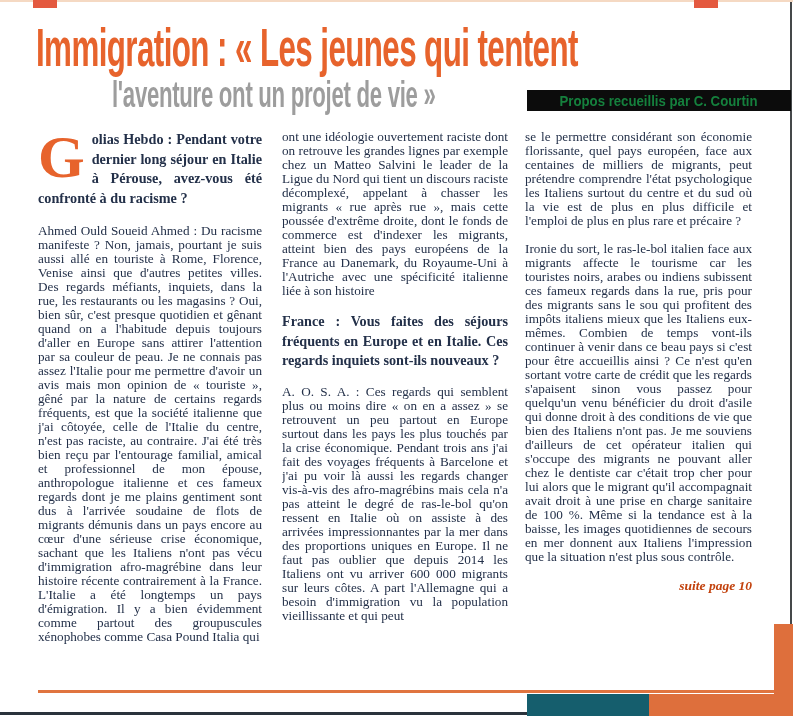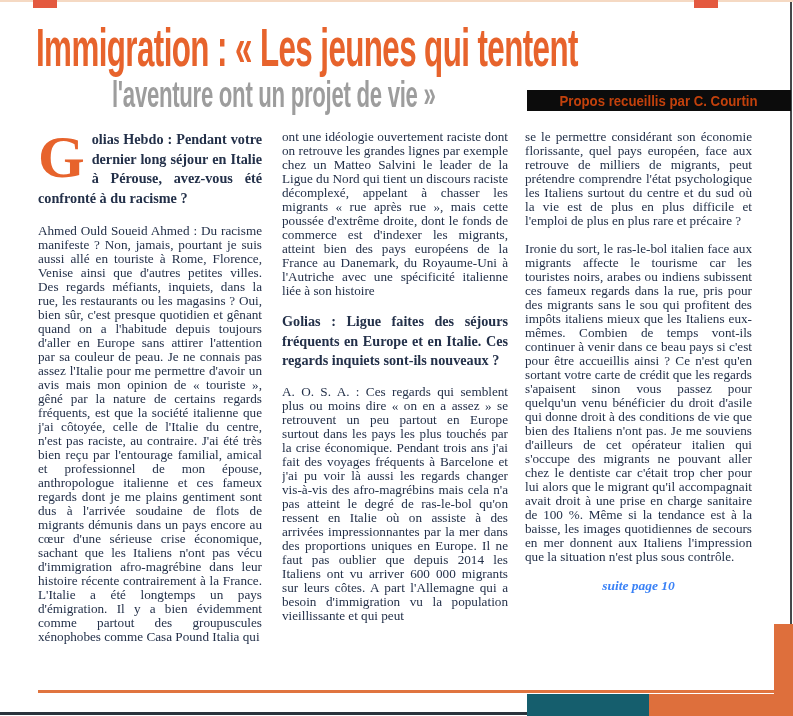--- a/index.html
+++ b/index.html
@@ -22,21 +22,21 @@
     transform:scaleX(0.58);transform-origin:left top;
   }
   .title-line2{
     position:absolute;left:112px;top:74px;margin:0;
     font-family:"Liberation Sans",sans-serif;font-weight:bold;
     font-size:37px;letter-spacing:-0.5px;color:#9d9d9d;white-space:nowrap;
     transform:scaleX(0.60);transform-origin:left top;
   }
   .byline-box{
     position:absolute;left:527px;top:90px;width:264px;height:21px;
-    background:#0c0c0c;color:#c2410c;display:flex;align-items:center;justify-content:center;
+    background:#0c0c0c;color:#15803d;display:flex;align-items:center;justify-content:center;
   }
   .byline-box span{
     font-family:"Liberation Sans",sans-serif;font-weight:bold;font-size:15px;
     white-space:nowrap;transform:scaleX(0.88);transform-origin:center;
   }
 
   
   .col{position:absolute;top:130px;height:556px;overflow:hidden;color:#233049;}
   .col1{left:38px;width:224px;}
   .col2{left:282px;width:226px;}
@@ -48,22 +48,22 @@
   .q{
     font-weight:bold;font-size:14.2px;line-height:19.5px;text-align:justify;
   }
   .q.with-drop{margin-bottom:16px;}
   .lead{font-weight:normal;}
   .dropcap{
     float:left;color:#e7632c;font-weight:bold;
     font-size:60px;line-height:48px;margin:3px 7px 0 0;
   }
   .continuation{
-    text-align:center;font-style:italic;font-weight:bold;
-    font-size:13.5px;color:#3b82f6;margin-top:4px;
+    text-align:right;font-style:italic;font-weight:bold;
+    font-size:13.5px;color:#c2410c;margin-top:4px;
   }
 
   
   .bottom-rule{position:absolute;left:38px;top:690px;width:737px;height:3px;background:#e0743f;}
   .bottom-dark-line{position:absolute;left:0;top:712px;width:793px;height:3px;background:#2a333c;}
   .teal-block{position:absolute;left:527px;top:694px;width:122px;height:22px;background:#155e6d;}
   .orange-block{position:absolute;left:649px;top:694px;width:144px;height:22px;background:#de6f3c;}
   .orange-strip{position:absolute;left:774px;top:624px;width:19px;height:92px;background:#de6f3c;}
 </style>
 </head>
@@ -86,28 +86,28 @@
     <p class="q with-drop">
       <span class="dropcap">G</span><span>olias Hebdo : Pendant votre dernier long séjour en Italie à Pérouse, avez-vous été confronté à du racisme ?</span>
     </p>
     <p class="body">
       <span class="lead">Ahmed Ould Soueid Ahmed : </span><span>Du racisme manifeste ? Non, jamais, pourtant je suis aussi allé en touriste à Rome, Florence, Venise ainsi que d'autres petites villes. Des regards méfiants, inquiets, dans la rue, les restaurants ou les magasins ? Oui, bien sûr, c'est presque quotidien et gênant quand on a l'habitude depuis toujours d'aller en Europe sans attirer l'attention par sa couleur de peau. Je ne connais pas assez l'Italie pour me permettre d'avoir un avis mais mon opinion de « touriste », gêné par la nature de certains regards fréquents, est que la société italienne que j'ai côtoyée, celle de l'Italie du centre, n'est pas raciste, au contraire. J'ai été très bien reçu par l'entourage familial, amical et professionnel de mon épouse, anthropologue italienne et ces fameux regards dont je me plains gentiment sont dus à l'arrivée soudaine de flots de migrants démunis dans un pays encore au cœur d'une sérieuse crise économique, sachant que les Italiens n'ont pas vécu d'immigration afro-magrébine dans leur histoire récente contrairement à la France. L'Italie a été longtemps un pays d'émigration. Il y a bien évidemment comme partout des groupuscules xénophobes comme Casa Pound Italia qui</span>
     </p>
   </div>
 
   <div class="col col2">
     <p class="body">ont une idéologie ouvertement raciste dont on retrouve les grandes lignes par exemple chez un Matteo Salvini le leader de la Ligue du Nord qui tient un discours raciste décomplexé, appelant à chasser les migrants « rue après rue », mais cette poussée d'extrême droite, dont le fonds de commerce est d'indexer les migrants, atteint bien des pays européens de la France au Danemark, du Royaume-Uni à l'Autriche avec une spécificité italienne liée à son histoire</p>
-    <p class="q">Golias : Ligue faites des séjours fréquents en Europe et en Italie. Ces regards inquiets sont-ils nouveaux ?</p>
+    <p class="q">France : Vous faites des séjours fréquents en Europe et en Italie. Ces regards inquiets sont-ils nouveaux ?</p>
     <p class="body">
       <span class="lead">A. O. S. A. : </span><span>Ces regards qui semblent plus ou moins dire « on en a assez » se retrouvent un peu partout en Europe surtout dans les pays les plus touchés par la crise économique. Pendant trois ans j'ai fait des voyages fréquents à Barcelone et j'ai pu voir là aussi les regards changer vis-à-vis des afro-magrébins mais cela n'a pas atteint le degré de ras-le-bol qu'on ressent en Italie où on assiste à des arrivées impressionnantes par la mer dans des proportions uniques en Europe. Il ne faut pas oublier que depuis 2014 les Italiens ont vu arriver 600 000 migrants sur leurs côtes. A part l'Allemagne qui a besoin d'immigration vu la population vieillissante et qui peut</span>
     </p>
   </div>
 
   <div class="col col3">
-    <p class="body">se le permettre considérant son économie florissante, quel pays européen, face aux retrouve de milliers de migrants, peut prétendre comprendre l'état psychologique les Italiens surtout du centre et du sud où la vie est de plus en plus difficile et l'emploi de plus en plus rare et précaire ?</p>
+    <p class="body">se le permettre considérant son économie florissante, quel pays européen, face aux centaines de milliers de migrants, peut prétendre comprendre l'état psychologique les Italiens surtout du centre et du sud où la vie est de plus en plus difficile et l'emploi de plus en plus rare et précaire ?</p>
     <p class="body">Ironie du sort, le ras-le-bol italien face aux migrants affecte le tourisme car les touristes noirs, arabes ou indiens subissent ces fameux regards dans la rue, pris pour des migrants sans le sou qui profitent des impôts italiens mieux que les Italiens eux-mêmes. Combien de temps vont-ils continuer à venir dans ce beau pays si c'est pour être accueillis ainsi ? Ce n'est qu'en sortant votre carte de crédit que les regards s'apaisent sinon vous passez pour quelqu'un venu bénéficier du droit d'asile qui donne droit à des conditions de vie que bien des Italiens n'ont pas. Je me souviens d'ailleurs de cet opérateur italien qui s'occupe des migrants ne pouvant aller chez le dentiste car c'était trop cher pour lui alors que le migrant qu'il accompagnait avait droit à une prise en charge sanitaire de 100 %. Même si la tendance est à la baisse, les images quotidiennes de secours en mer donnent aux Italiens l'impression que la situation n'est plus sous contrôle.</p>
     <p class="continuation">suite page 10</p>
   </div>
 
   <div class="bottom-rule"></div>
   <div class="bottom-dark-line"></div>
   <div class="teal-block"></div>
   <div class="orange-block"></div>
   <div class="orange-strip"></div>
 

